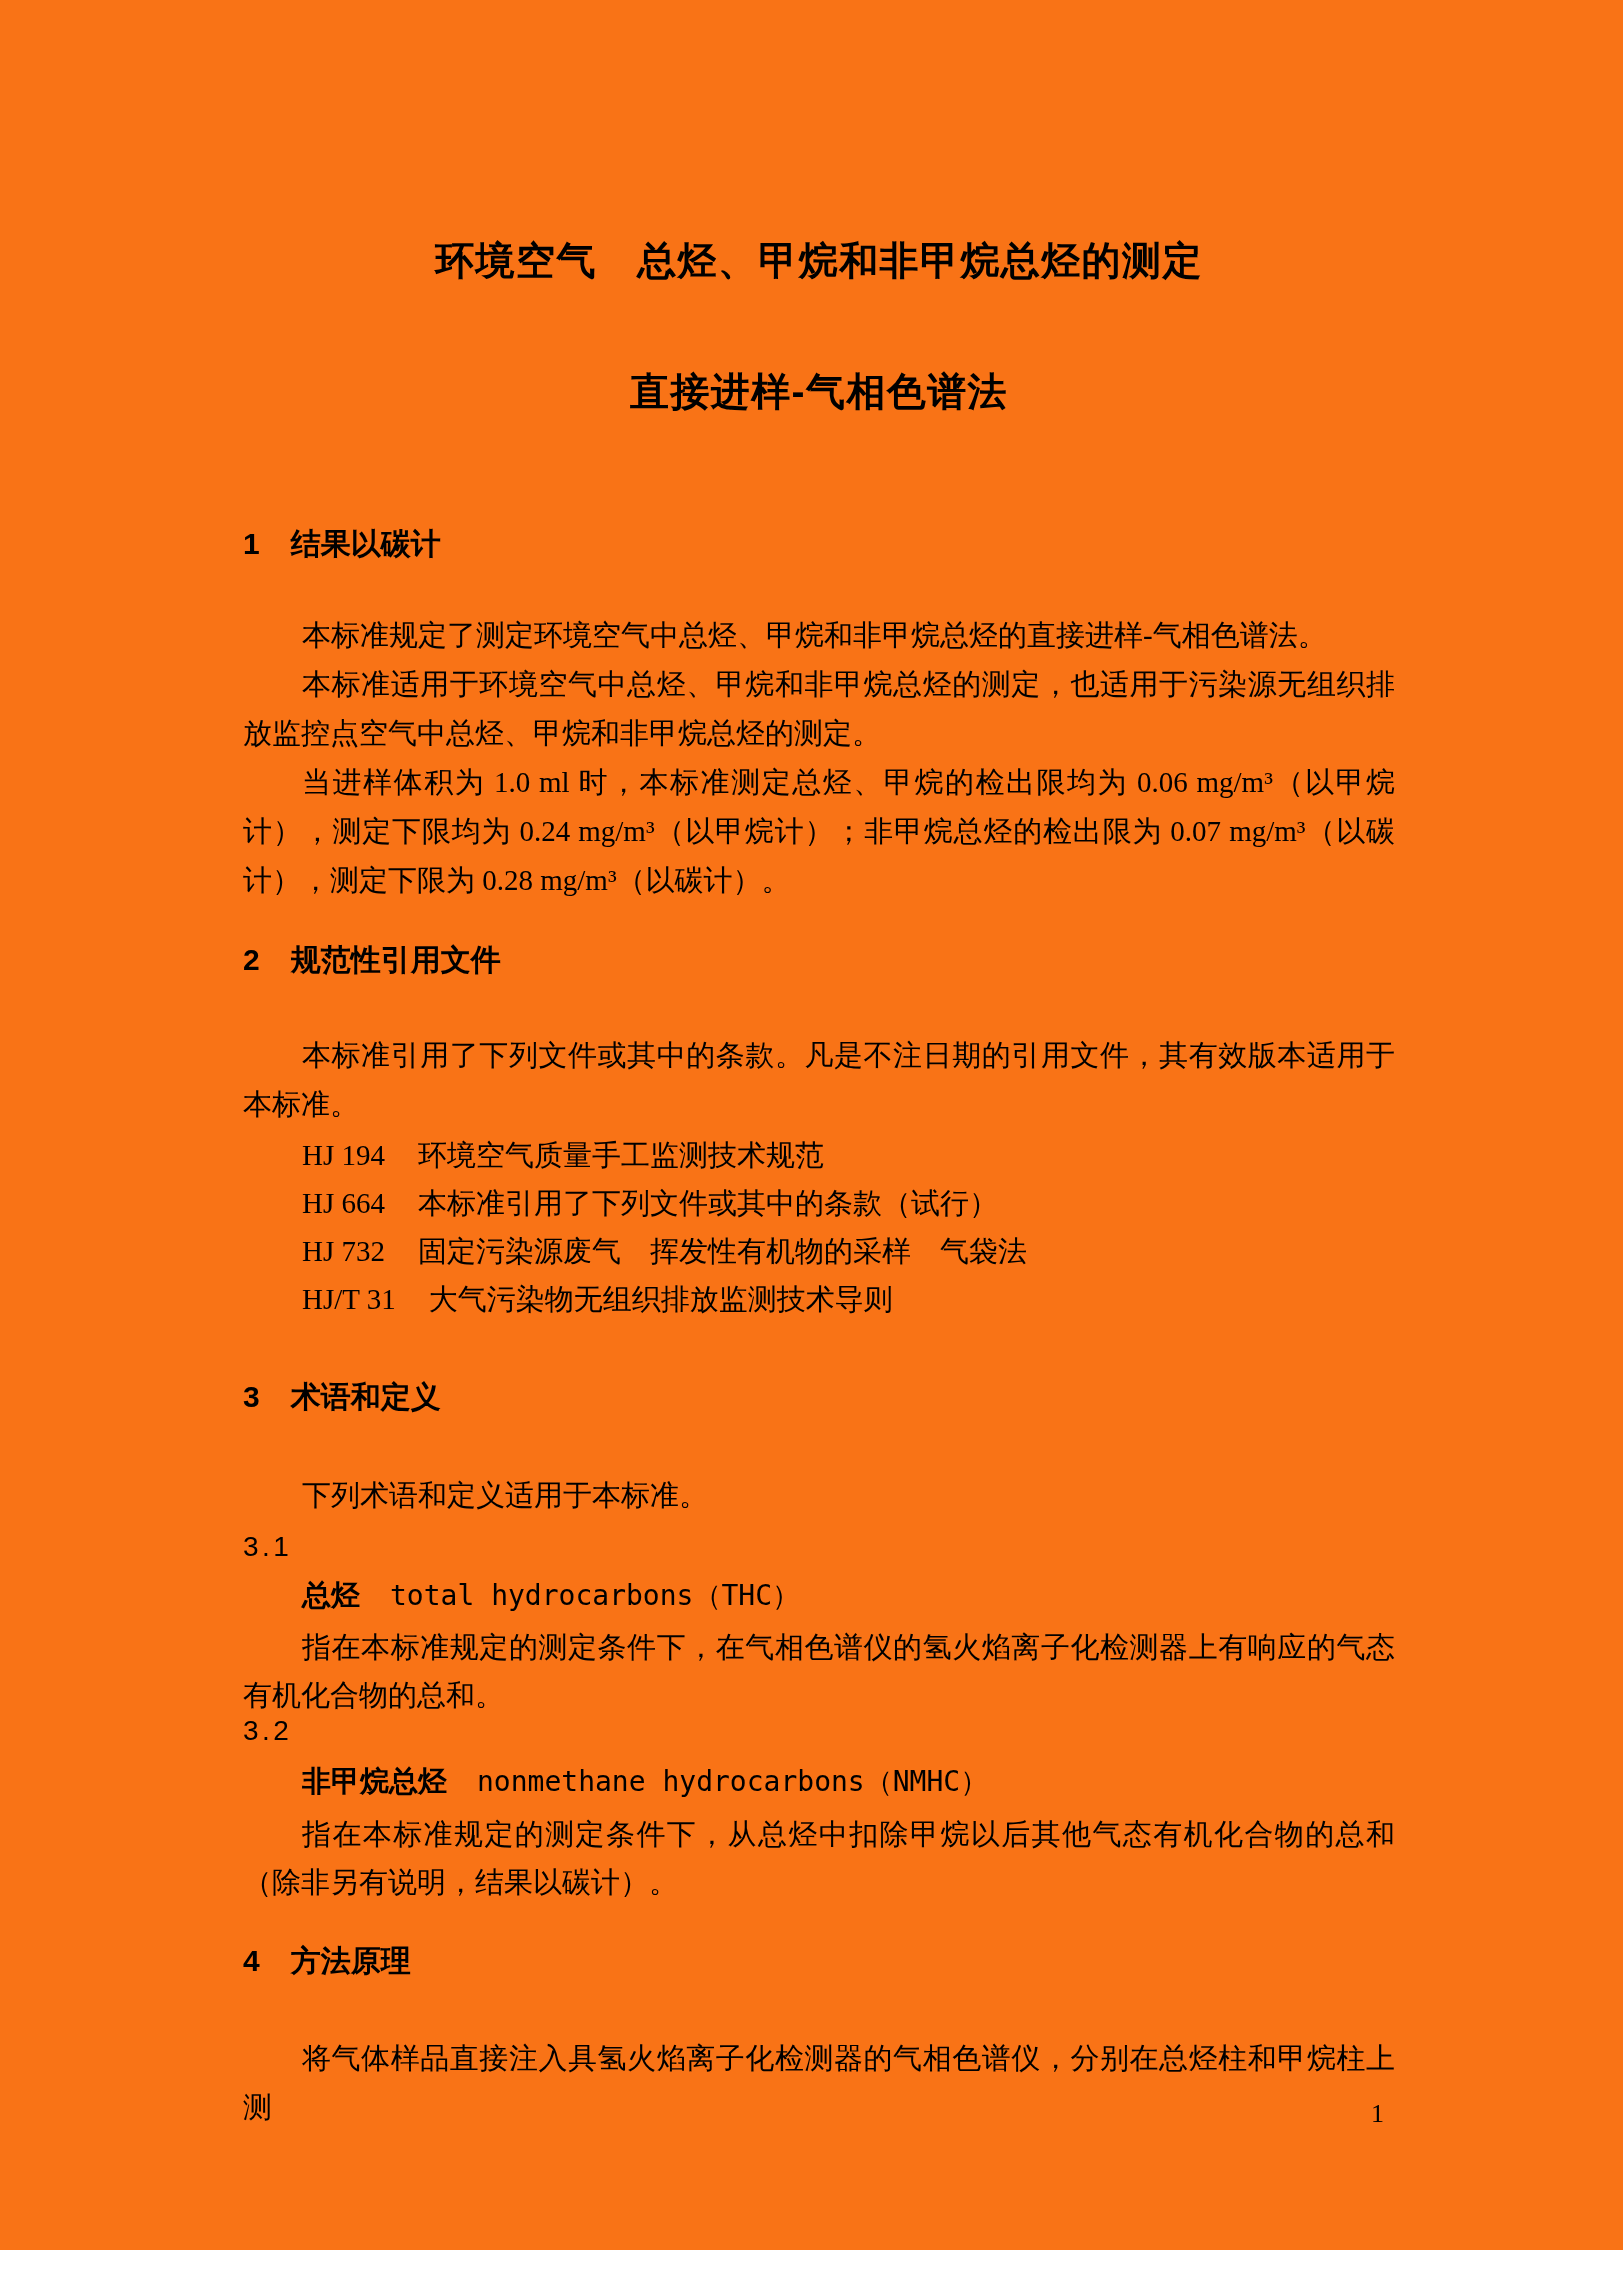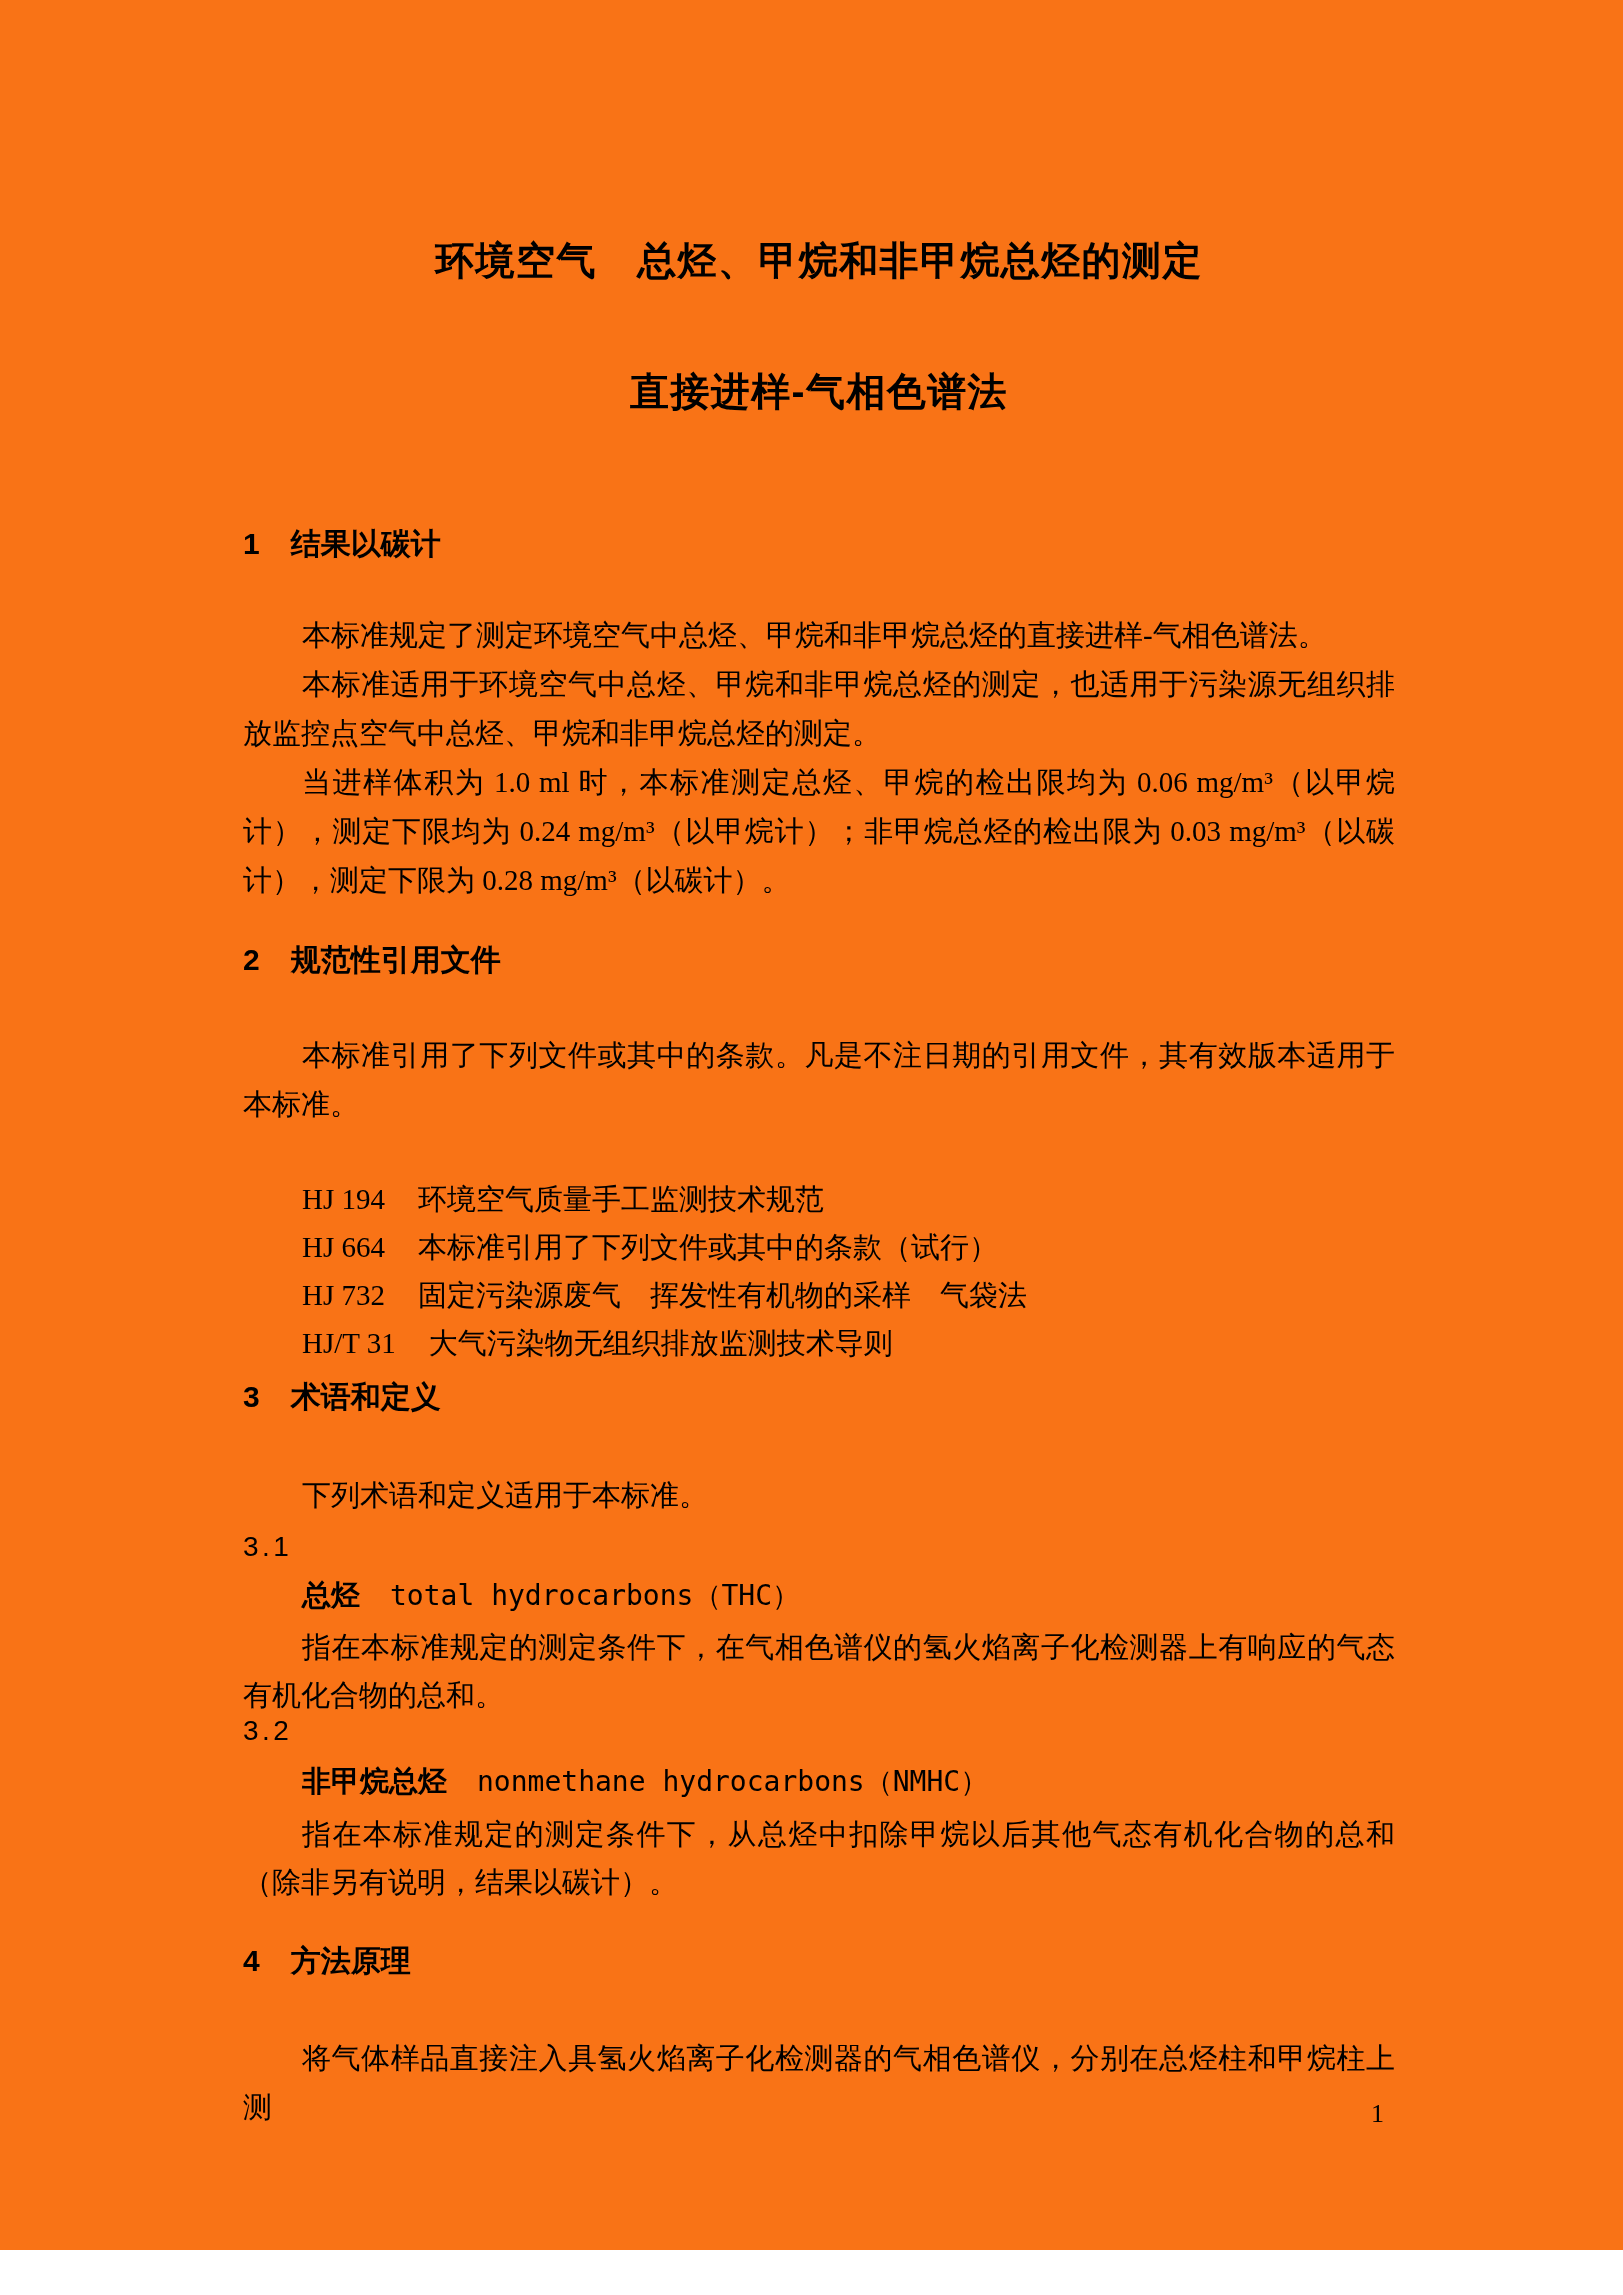--- a/index.html
+++ b/index.html
@@ -83,27 +83,27 @@
 <div class="page">
 
   <div class="abs doc-title" style="top:240px;">环境空气　总烃、甲烷和非甲烷总烃的测定</div>
   <div class="abs doc-title" style="top:371px;">直接进样-气相色谱法</div>
 
   <div class="abs content-x heading" style="top:525px;">
     <span>1</span><span class="h-label">结果以碳计</span>
   </div>
   <p class="abs content-x body-p" style="top:660px;">本标准适用于环境空气中总烃、甲烷和非甲烷总烃的测定，也适用于污染源无组织排放监控点空气中总烃、甲烷和非甲烷总烃的测定。</p>
   <p class="abs content-x body-p" style="top:611px;">本标准规定了测定环境空气中总烃、甲烷和非甲烷总烃的直接进样-气相色谱法。</p>
-  <p class="abs content-x body-p" style="top:758px;">当进样体积为 1.0 ml 时，本标准测定总烃、甲烷的检出限均为 0.06 mg/m³（以甲烷计），测定下限均为 0.24 mg/m³（以甲烷计）；非甲烷总烃的检出限为 0.03 mg/m³（以碳计），测定下限为 0.28 mg/m³（以碳计）。</p>
+  <p class="abs content-x body-p" style="top:758px;">当进样体积为 1.0 ml 时，本标准测定总烃、甲烷的检出限均为 0.06 mg/m³（以甲烷计），测定下限均为 0.24 mg/m³（以甲烷计）；非甲烷总烃的检出限为 0.07 mg/m³（以碳计），测定下限为 0.28 mg/m³（以碳计）。</p>
 
   <div class="abs content-x heading" style="top:941px;">
     <span>2</span><span class="h-label">规范性引用文件</span>
   </div>
   <p class="abs content-x body-p" style="top:1031px;">本标准引用了下列文件或其中的条款。凡是不注日期的引用文件，其有效版本适用于本标准。</p>
-  <div class="abs content-x ref-list" style="top:1131px;margin-top:44px;">
+  <div class="abs content-x ref-list" style="top:1131px;">
     <div class="ref-line">
       <span>HJ 194</span><span class="ref-name">环境空气质量手工监测技术规范</span>
     </div>
     <div class="ref-line">
       <span>HJ 664</span><span class="ref-name">本标准引用了下列文件或其中的条款（试行）</span>
     </div>
     <div class="ref-line">
       <span>HJ 732</span><span class="ref-name">固定污染源废气　挥发性有机物的采样　气袋法</span>
     </div>
     <div class="ref-line">

